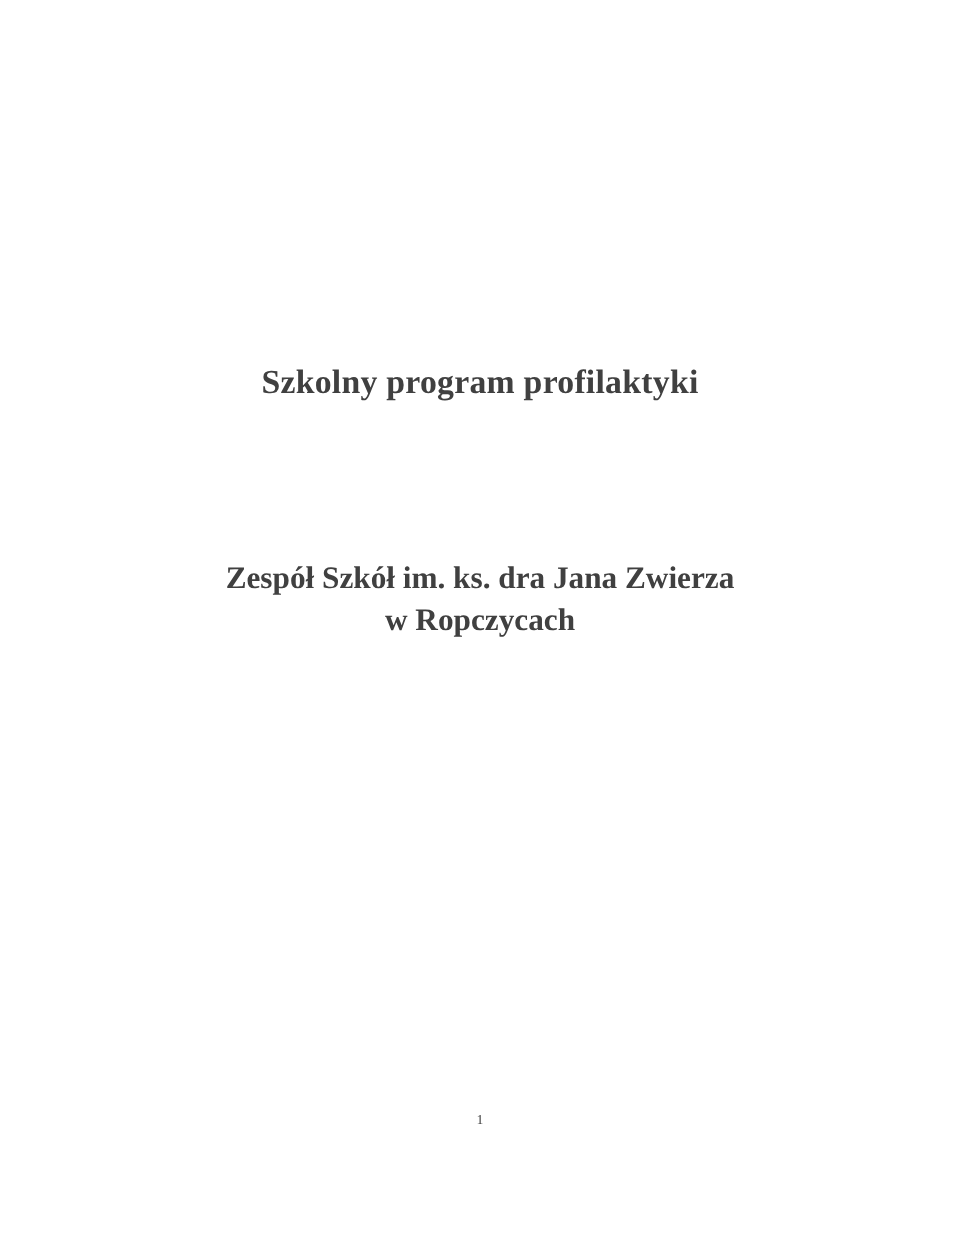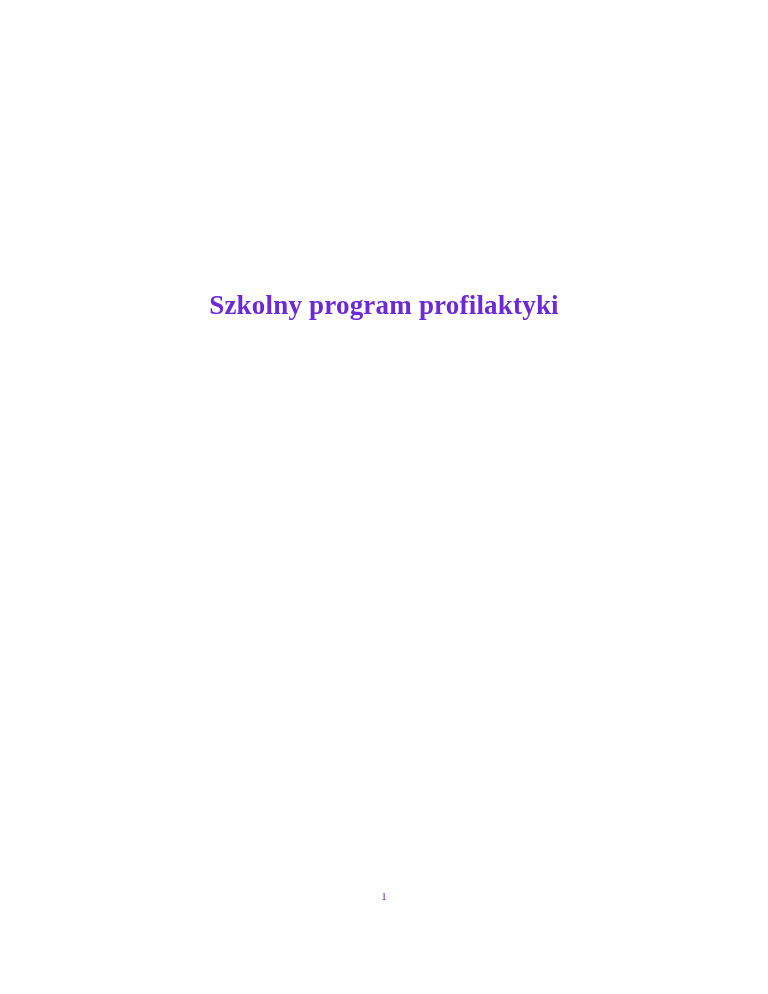--- a/index.html
+++ b/index.html
@@ -8,21 +8,21 @@
     background: #ffffff;
   }
   .page {
     position: relative;
     width: 768px;
     height: 994px;
     margin: 0 auto;
     background: #ffffff;
     overflow: hidden;
     font-family: "Liberation Serif", "DejaVu Serif", serif;
-    color: #6d28d9;
+    color: #404040;
   }
   .doc-body {
     position: absolute;
     left: 0;
     top: 0;
     width: 768px;
     height: 994px;
   }
   .title-main {
     position: absolute;
@@ -58,17 +58,21 @@
   }
 </style>
 </head>
 <body>
 
 <div class="page">
   <div class="doc-body">
 
     <h1 class="title-main">Szkolny program profilaktyki</h1>
 
+    <h2 class="title-sub">
+      <span class="line">Zespół Szkół im. ks. dra Jana Zwierza</span>
+      <span class="line">w Ropczycach</span>
+    </h2>
 
     <div class="page-number">1</div>
 
   </div>
 </div>
 
 </body></html>

